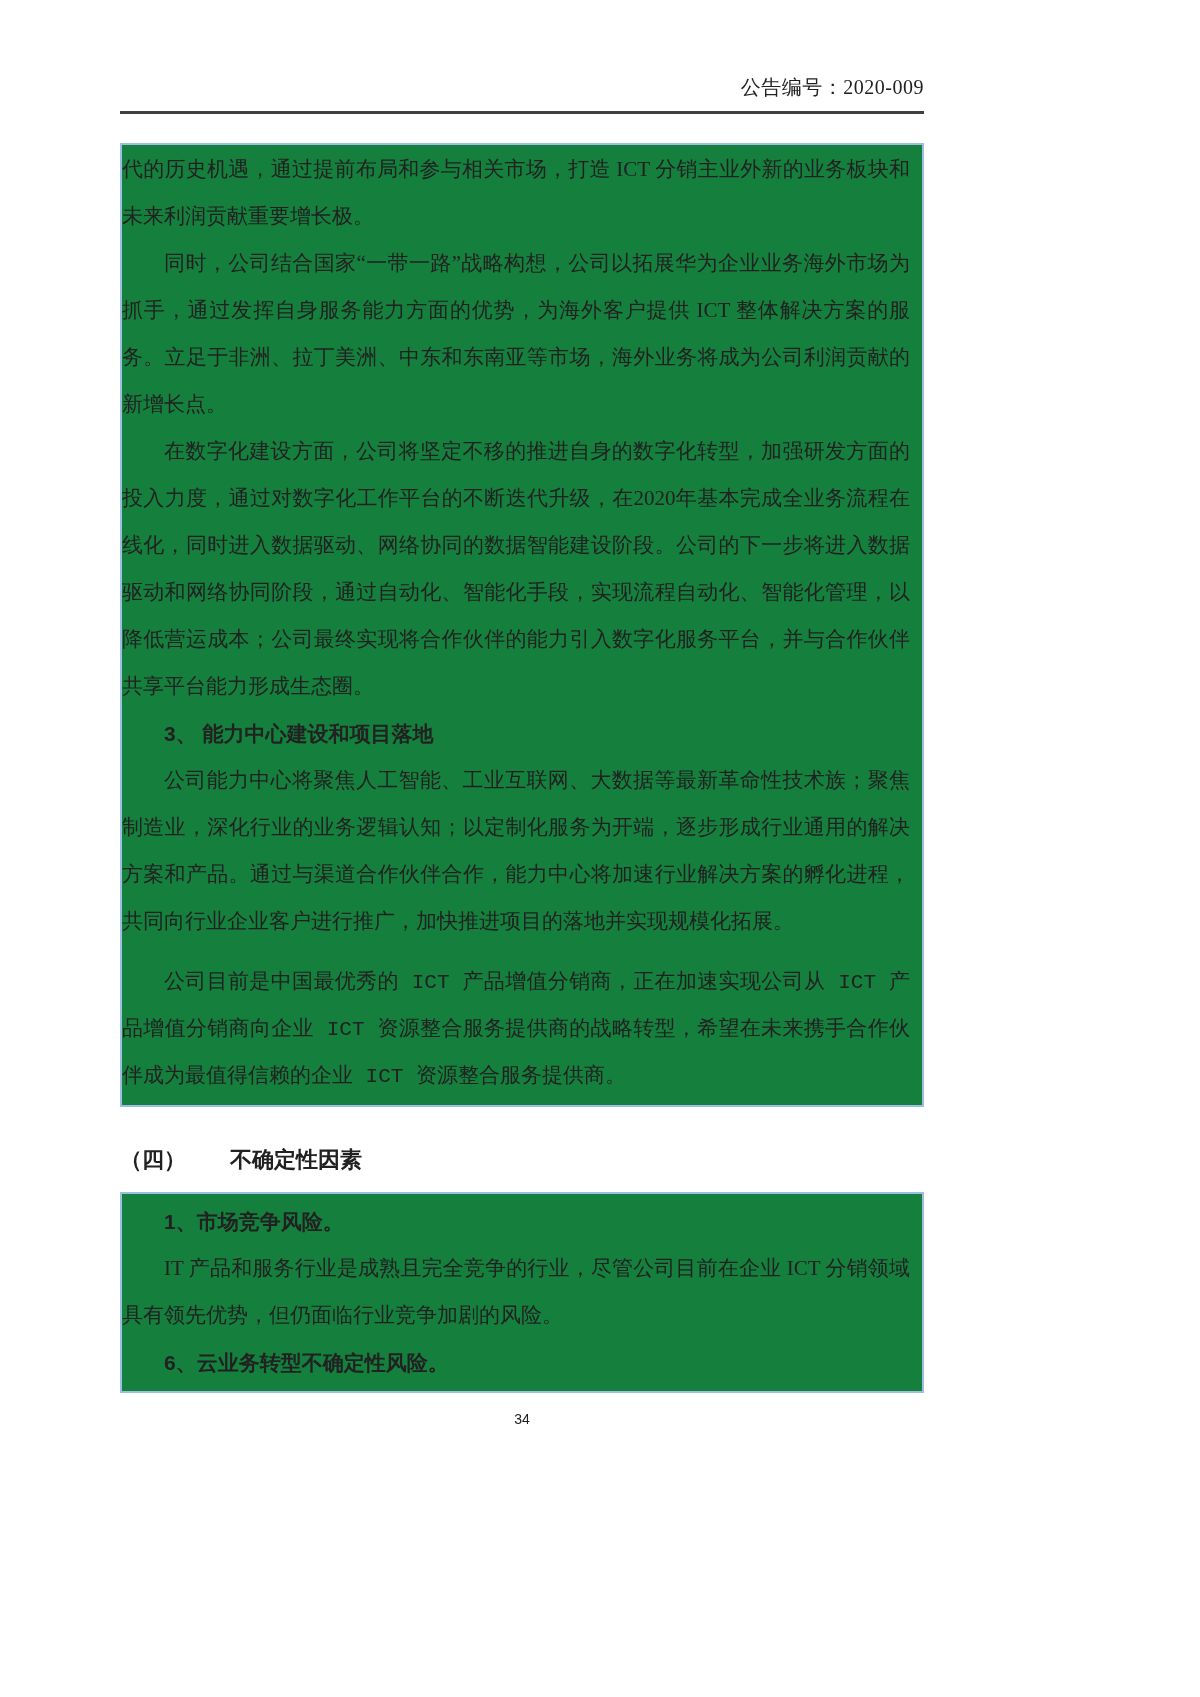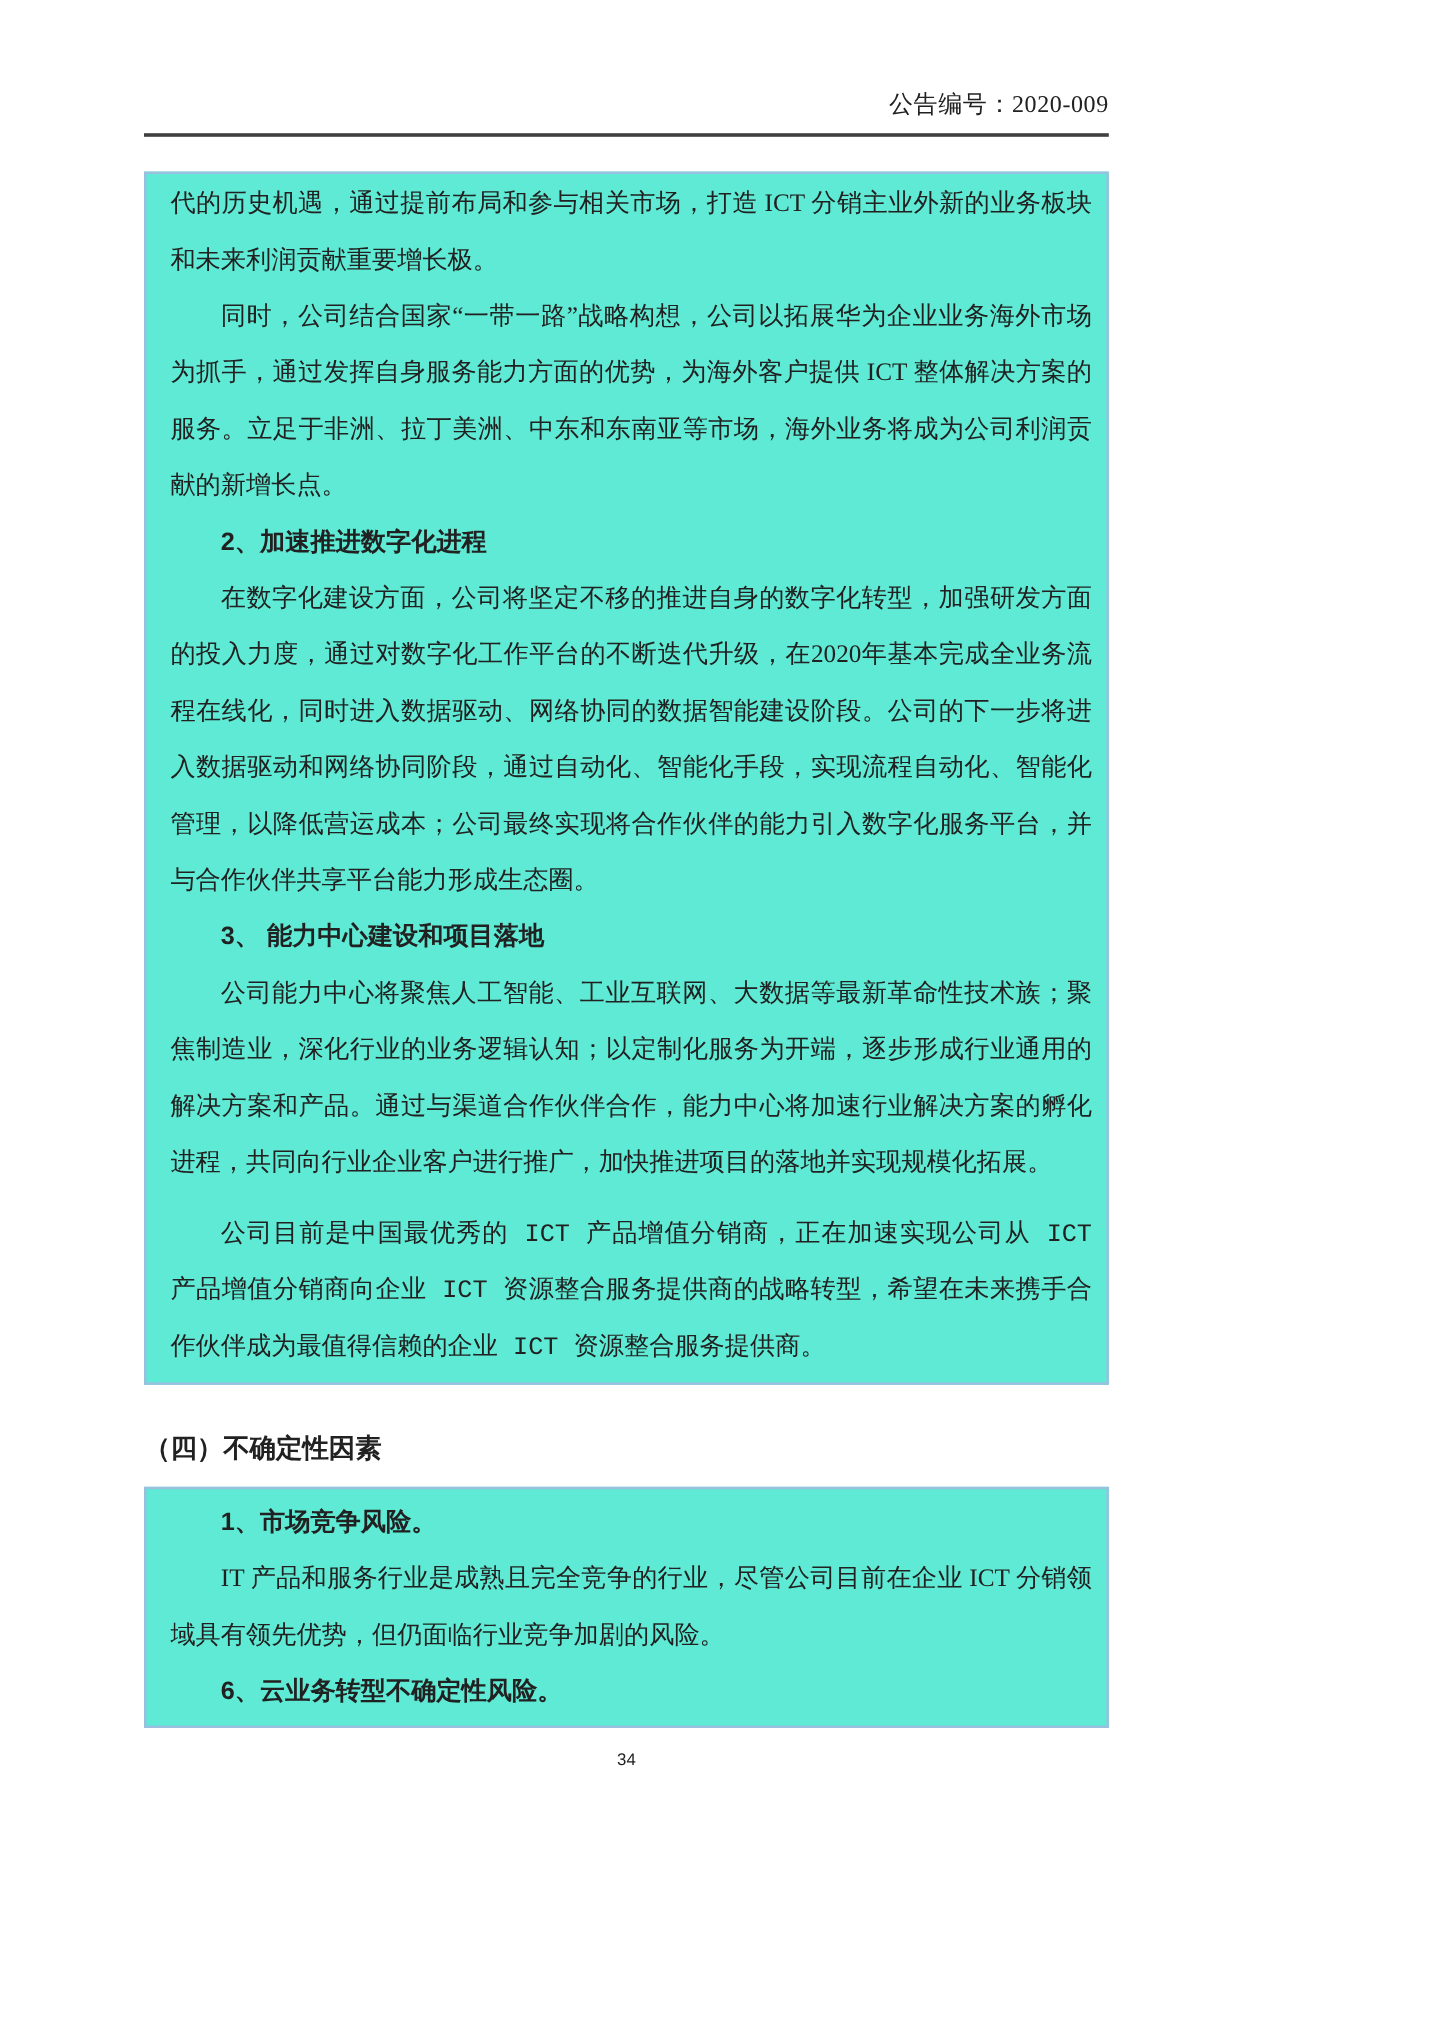--- a/index.html
+++ b/index.html
@@ -27,23 +27,23 @@
     line-height:26px;
     letter-spacing:.5px;
   }
   .header-rule{
     border-top:3px solid var(--rule-color);
     margin-top:11px;
   }
   
   .text-box{
     border:2px solid var(--box-border-color);
-    padding:1px 12px 5px 20px;
+    padding:1px 12px 5px 0;
     margin-top:29px;
-    background:#5eead4;
+    background:#15803d;
   }
   .text-box p,
   .text-box h3{
     font-size:21px;
     line-height:47px;
     text-align:justify;
     text-indent:2em;
   }
   .text-box p{font-weight:normal;}
   .text-box h3.sub-heading{
@@ -54,21 +54,21 @@
   p.no-indent{text-indent:0;}
   p.gap-above{margin-top:14px;font-family:Liberation Mono, monospace;}
   
   .section-heading{
     margin-top:37px;
     font-weight:bold;
     font-size:22px;
     line-height:32px;
     font-family:"Liberation Sans","DejaVu Sans",sans-serif;
   }
-  .section-heading .section-title{}
+  .section-heading .section-title{margin-left:44px;}
   .risk-box{margin-top:16px;padding-top:4px;}
   
   .page-number{
     text-align:center;
     margin-top:18px;
     font-size:14px;
     font-family:"Liberation Sans","DejaVu Sans",sans-serif;
   }
 </style>
 </head>
@@ -77,21 +77,20 @@
 <div class="page">
 
   <header>
     <div class="doc-number">公告编号：2020-009</div>
     <div class="header-rule"></div>
   </header>
 
   <section class="text-box">
     <p class="no-indent">代的历史机遇，通过提前布局和参与相关市场，打造 ICT 分销主业外新的业务板块和未来利润贡献重要增长极。</p>
     <p>同时，公司结合国家“一带一路”战略构想，公司以拓展华为企业业务海外市场为抓手，通过发挥自身服务能力方面的优势，为海外客户提供 ICT 整体解决方案的服务。立足于非洲、拉丁美洲、中东和东南亚等市场，海外业务将成为公司利润贡献的新增长点。</p>
-    <h3 class="sub-heading">2、加速推进数字化进程</h3>
     <p>在数字化建设方面，公司将坚定不移的推进自身的数字化转型，加强研发方面的投入力度，通过对数字化工作平台的不断迭代升级，在2020年基本完成全业务流程在线化，同时进入数据驱动、网络协同的数据智能建设阶段。公司的下一步将进入数据驱动和网络协同阶段，通过自动化、智能化手段，实现流程自动化、智能化管理，以降低营运成本；公司最终实现将合作伙伴的能力引入数字化服务平台，并与合作伙伴共享平台能力形成生态圈。</p>
     <h3 class="sub-heading">3、 能力中心建设和项目落地</h3>
     <p>公司能力中心将聚焦人工智能、工业互联网、大数据等最新革命性技术族；聚焦制造业，深化行业的业务逻辑认知；以定制化服务为开端，逐步形成行业通用的解决方案和产品。通过与渠道合作伙伴合作，能力中心将加速行业解决方案的孵化进程，共同向行业企业客户进行推广，加快推进项目的落地并实现规模化拓展。</p>
     <p class="gap-above">公司目前是中国最优秀的 ICT 产品增值分销商，正在加速实现公司从 ICT 产品增值分销商向企业 ICT 资源整合服务提供商的战略转型，希望在未来携手合作伙伴成为最值得信赖的企业 ICT 资源整合服务提供商。</p>
   </section>
 
   <div class="section-heading">
     <span class="section-number">（四）</span><span class="section-title">不确定性因素</span>
   </div>
 

